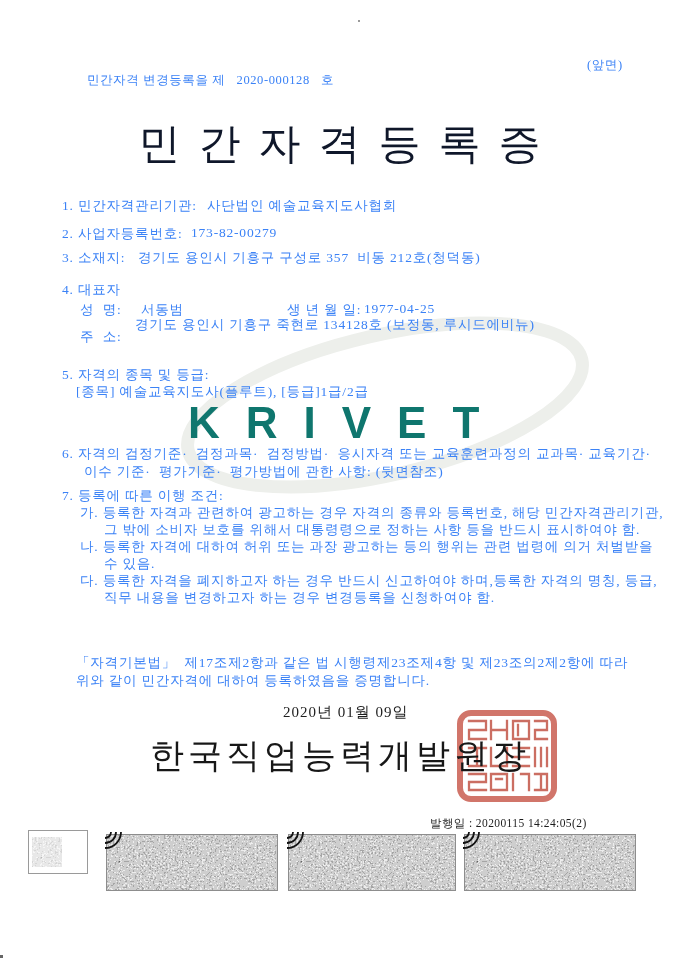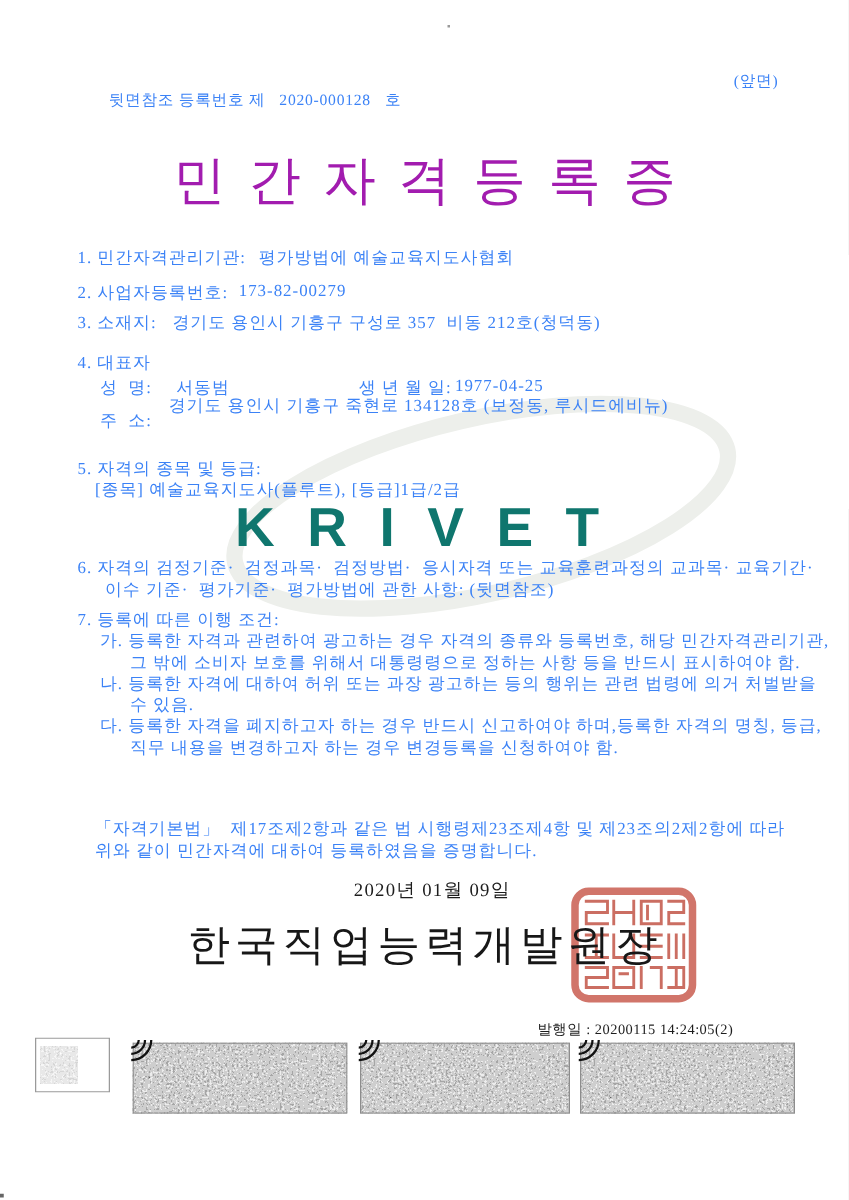--- a/index.html
+++ b/index.html
@@ -6,21 +6,21 @@
   .page{
     position:relative;width:679px;height:960px;background:#ffffff;
     font-family:"Liberation Serif","DejaVu Serif",serif;color:#1d1d1d;
     overflow:hidden;margin:0 auto;
   }
   .line{position:absolute;white-space:pre;font-size:13.5px;letter-spacing:0.8px;color:#3b82f6;z-index:3;}
   .hdr{font-size:12.5px;letter-spacing:0.6px;}
   .title{
     position:absolute;top:116px;left:0;width:100%;text-align:center;
     font-size:42px;letter-spacing:18px;padding-left:18px;box-sizing:border-box;
-    color:#a21caf;z-index:3;
+    color:#0f172a;z-index:3;
   }
   .issuer{
     position:absolute;top:733px;left:150px;font-size:34px;letter-spacing:4px;
     color:#171717;z-index:4;white-space:pre;
   }
   .date-line{position:absolute;top:703px;left:283px;font-size:15px;letter-spacing:1px;z-index:3;}
   .issued{position:absolute;top:816px;left:430px;font-size:11.5px;letter-spacing:0.4px;z-index:5;}
   .seal{position:absolute;top:709px;left:456px;z-index:2;}
   .wm-letters{
     position:absolute;top:398px;left:188px;font-size:44px;font-weight:bold;
@@ -56,28 +56,28 @@
     <g transform="rotate(-13 220 100)">
       <ellipse cx="220" cy="100" rx="202" ry="70" fill="none" stroke="#edefeb" stroke-width="13"></ellipse>
     </g>
   </svg>
   <div class="wm-letters">KRIVET</div>
 
   <div class="speck" style="left:358px;top:20px;width:2px;height:2px;"></div>
   <div class="speck" style="left:0;top:955px;width:3px;height:3px;background:#666;"></div>
 
   <div class="line hdr" style="left:72px;top:57px;">
-    <span>뒷면참조 등록번호 제</span><span>   </span><span>2020-000128</span><span>   </span><span>호</span>
+    <span>민간자격 변경등록을 제</span><span>   </span><span>2020-000128</span><span>   </span><span>호</span>
   </div>
   <div class="line hdr" style="left:587px;top:57px;">(앞면)</div>
 
   <div class="title">민간자격등록증</div>
 
   <div class="line" style="left:62px;top:197px;">1. 민간자격관리기관:</div>
-  <div class="line" style="left:207px;top:197px;">평가방법에 예술교육지도사협회</div>
+  <div class="line" style="left:207px;top:197px;">사단법인 예술교육지도사협회</div>
 
   <div class="line" style="left:62px;top:225px;">2. 사업자등록번호:</div>
   <div class="line" style="left:191px;top:225px;">173-82-00279</div>
 
   <div class="line" style="left:62px;top:249px;">3. 소재지:</div>
   <div class="line" style="left:138px;top:249px;">경기도 용인시 기흥구 구성로 357  비동 212호(청덕동)</div>
 
   <div class="line" style="left:62px;top:281px;">4. 대표자</div>
 
   <div class="line" style="left:80px;top:301px;">성  명:</div>

